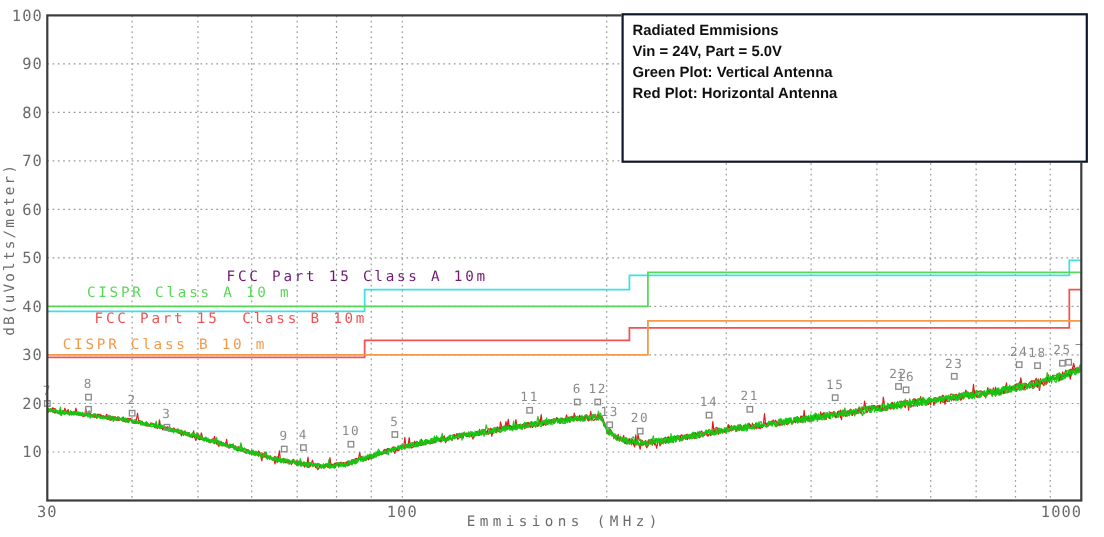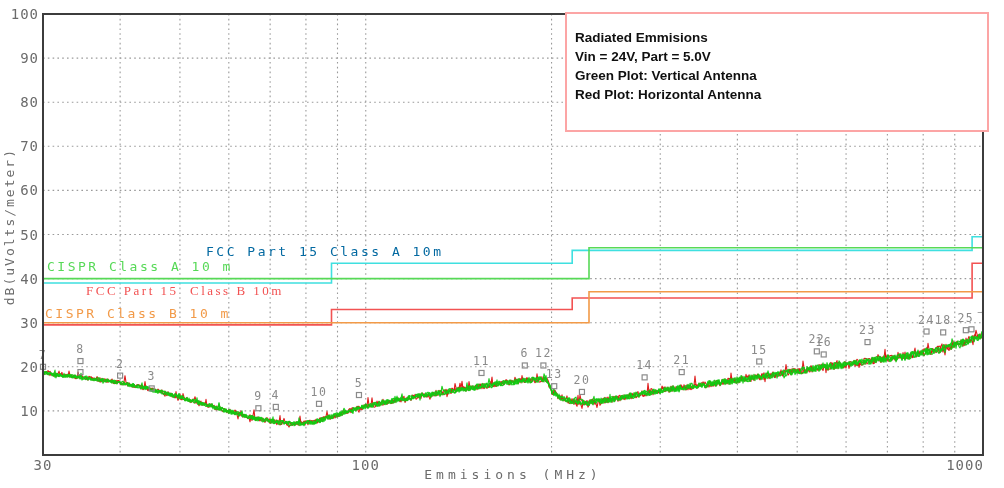--- a/index.html
+++ b/index.html
@@ -1,29 +1,29 @@
 <!DOCTYPE html>
 <html><head>
 <meta charset="utf-8">
 <style>
   html,body{margin:0;padding:0;background:#fff;}
   .stage{position:relative;width:1004px;height:488px;background:#fff;overflow:hidden;
          font-family:"DejaVu Sans Mono", monospace;}
   svg{position:absolute;left:0;top:0;}
-  .legend{position:absolute;left:565px;top:12px;width:424px;height:120px;
-          border:2px solid #fca5a5;background:#fff;box-sizing:border-box;
-          padding:14px 0 0 8px;z-index:5;}
+  .legend{position:absolute;left:565px;top:12px;width:424px;height:136px;
+          border:2px solid #0f172a;background:#fff;box-sizing:border-box;
+          padding:4px 0 0 8px;z-index:5;}
   .legend div{font-family:"Liberation Sans", sans-serif;font-weight:bold;
               font-size:13.5px;line-height:19px;color:#101010;white-space:pre;}
   .limlabel{position:absolute;font-family:"DejaVu Sans Mono", monospace;
             font-size:13px;letter-spacing:2.5px;white-space:pre;z-index:3;}
   .ll-fcc-a{left:206px;top:244px;}
   .ll-cispr-a{left:47px;top:259px;}
-  .ll-fcc-b{left:86px;top:283px;font-family:Liberation Serif, serif;}
-  .ll-cispr-b{left:45px;top:306px;}
+  .ll-fcc-b{left:86px;top:283px;}
+  .ll-cispr-b{left:57px;top:306px;}
   .xtitle{position:absolute;left:43px;top:467px;width:940px;text-align:center;
           font-size:13px;letter-spacing:4px;color:#6b6b6b;}
   .ytitle{position:absolute;left:2px;top:148px;writing-mode:vertical-rl;
           transform:rotate(180deg);font-size:13px;letter-spacing:2px;color:#6b6b6b;}
 </style>
 </head>
 <body>
 
 <div class="stage">
 
@@ -130,22 +130,22 @@
         <text x="39" y="415.9" text-anchor="end">10</text>
         <text x="43" y="470" text-anchor="middle">30</text>
         <text x="365.7479680091267" y="470" text-anchor="middle">100</text>
         <text x="965" y="470" text-anchor="middle">1000</text>
       </g>
     </svg>
 
   <div class="ytitle">dB(uVolts/meter)</div>
   <div class="xtitle">Emmisions (MHz)</div>
 
-  <div class="limlabel ll-fcc-a" style="color: #0369a1;">FCC Part 15 Class A 10m</div>
-  <div class="limlabel ll-cispr-a" style="color: rgb(87, 217, 87);">CISPR Class A 10 m</div>
+  <div class="limlabel ll-fcc-a" style="color: #701a75;">FCC Part 15 Class A 10m</div>
+  <div class="limlabel ll-cispr-a" style="color: rgb(87, 217, 87); margin-left: 32px;">CISPR Class A 10 m</div>
   <div class="limlabel ll-fcc-b" style="color: rgb(242, 82, 82);">FCC Part 15  Class B 10m</div>
   <div class="limlabel ll-cispr-b" style="color: rgb(242, 154, 72);">CISPR Class B 10 m</div>
 
   <div class="legend">
     <div>Radiated Emmisions</div>
     <div>Vin = 24V, Part = 5.0V</div>
     <div>Green Plot: Vertical Antenna</div>
     <div>Red Plot: Horizontal Antenna</div>
   </div>
 </div>

